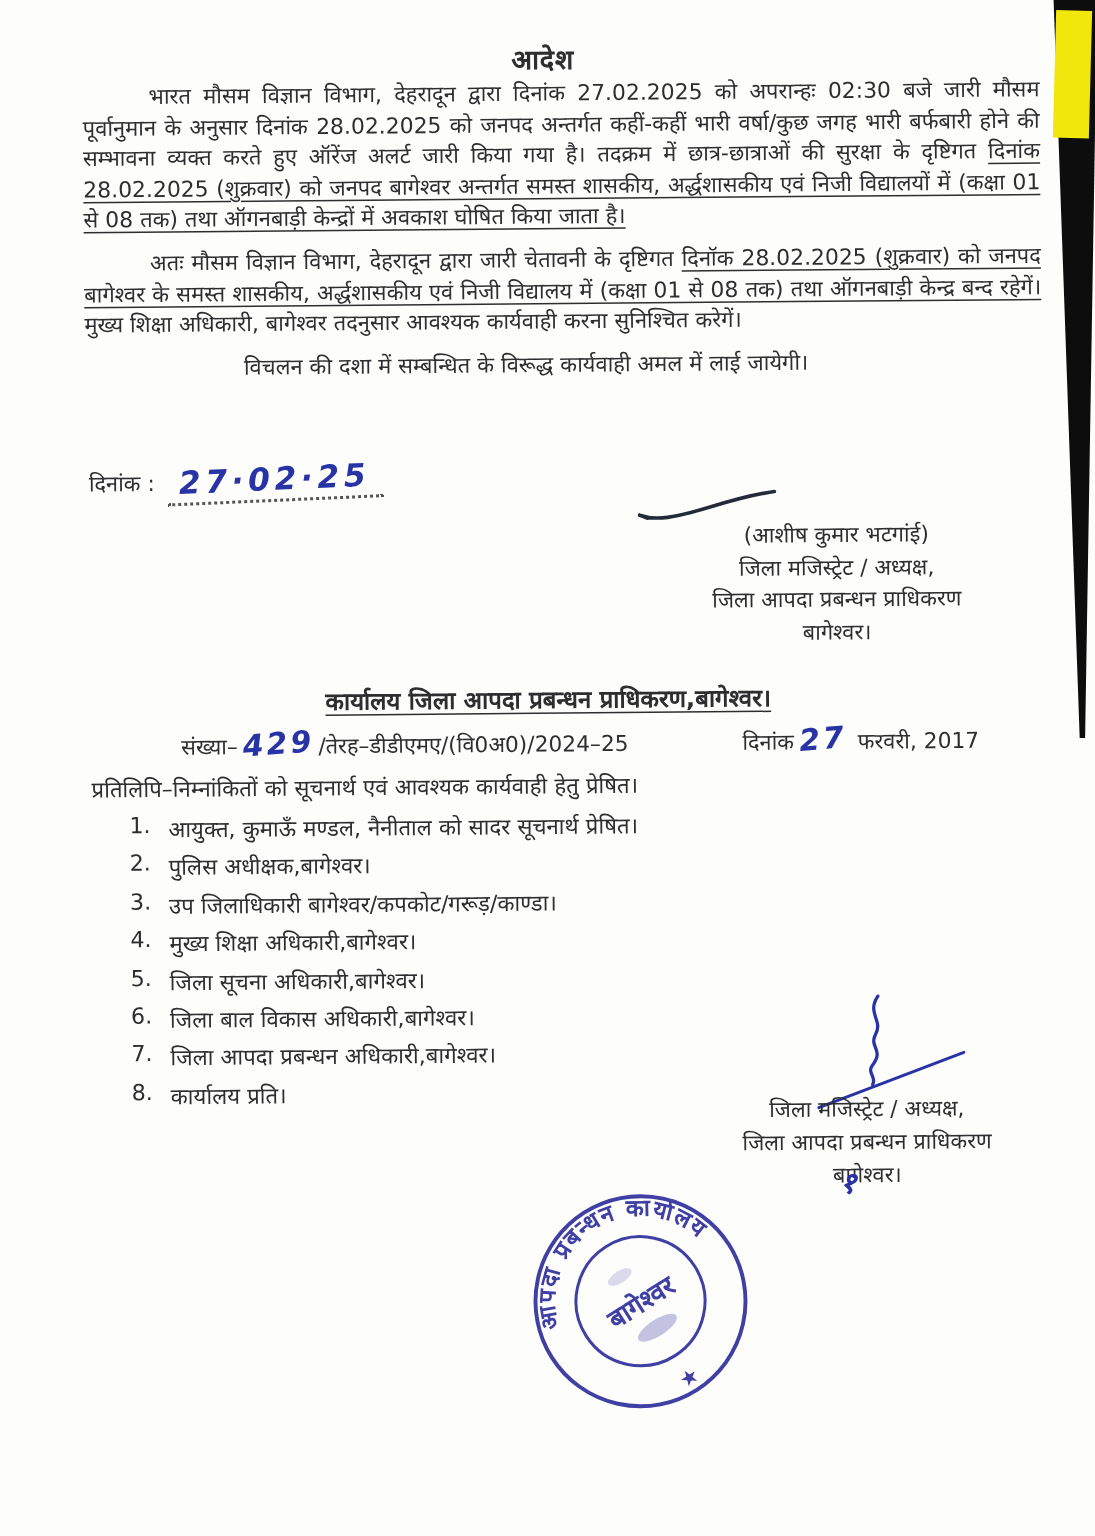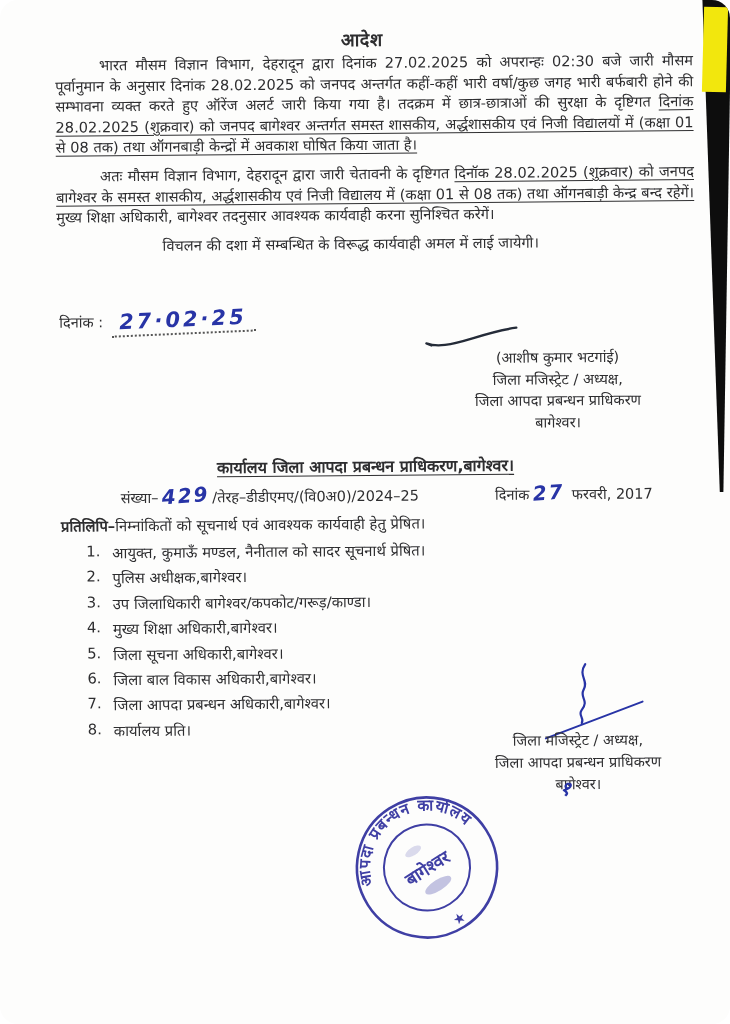--- a/index.html
+++ b/index.html
@@ -1,17 +1,17 @@
 <!DOCTYPE html>
 <html style="--ink: #2e2e30; --hand: #2834a6; --stamp: #2f2f9d; --tab: #f2e70d;"><head>
 <meta charset="utf-8">
 <style>
   html,body{margin:0;padding:0;background:#ffffff;}
   .page{position:relative;width:730px;height:1024px;background:#fdfdfc;overflow:hidden;
-        font-family:"DejaVu Sans",sans-serif;color:var(--ink,#2e2e30);border-radius:18px;}
+        font-family:"DejaVu Sans",sans-serif;color:var(--ink,#2e2e30);}
   .content{position:absolute;inset:0;transform:rotate(-0.5deg);transform-origin:50% 40%;}
 
   .title{position:absolute;top:27px;left:0;width:100%;text-align:center;
          font-size:18px;font-weight:bold;letter-spacing:.5px;}
 
   .paras{position:absolute;top:53px;left:58px;width:638px;font-size:14.6px;
          line-height:20.6px;text-align:justify;}
   .paras p{margin:0 0 8px 0;text-indent:44px;}
   .paras p.p3{text-indent:106px;text-align:left;margin-top:2px;}
   .ul{text-decoration:underline;text-underline-offset:3px;text-decoration-thickness:1.2px;}
@@ -34,21 +34,21 @@
                   font-size:16px;font-weight:bold;}
   .office-heading span{text-decoration:underline;text-underline-offset:3px;}
 
   .ref-line{position:absolute;top:482px;left:120px;width:578px;font-size:14.5px;
             display:flex;align-items:baseline;}
   .hand-num{display:inline-block;font-size:20px;letter-spacing:2px;transform:rotate(-4deg);
             margin:0 3px;}
   .ref-right{margin-left:auto;padding-right:46px;display:inline-flex;align-items:baseline;}
 
   .copy-line{position:absolute;top:513px;left:60px;font-size:14.8px;}
-  .copy-line .b{font-weight:bold;}
+  .copy-line .b{font-weight:normal;}
 
   .copies{position:absolute;top:540px;left:85px;font-size:14.8px;}
   .copy-row{display:flex;height:25.4px;}
   .copy-num{width:26px;flex:none;}
 
   .stamp{position:absolute;left:347px;top:792px;opacity:.92;}
 
   .scan-edge{position:absolute;right:0;top:0;width:30px;height:492px;background:#0d0d0d;
              clip-path:polygon(8% 0,100% 0,100% 18%,78% 100%,66% 100%);}
   .yellow-tab{position:absolute;right:3px;top:7px;width:24px;height:85px;

